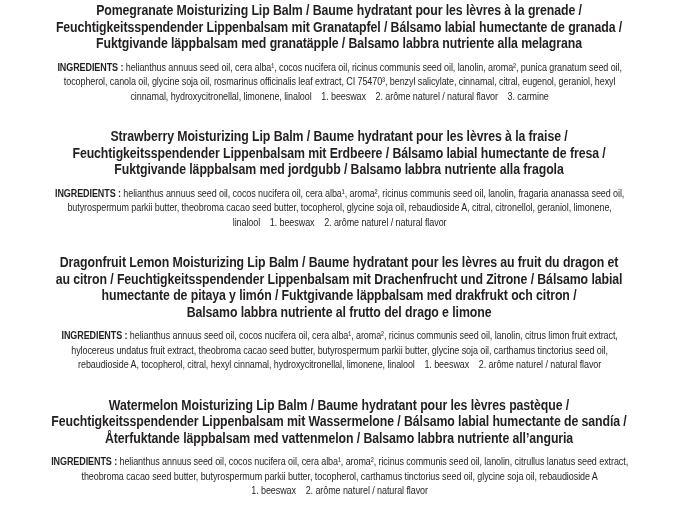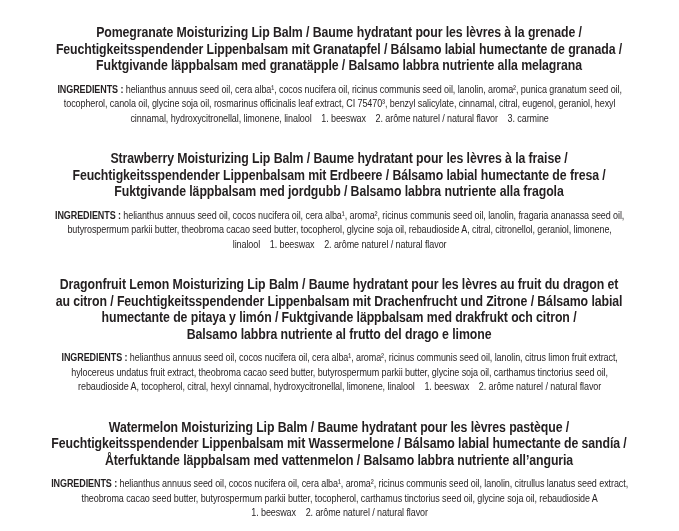--- a/index.html
+++ b/index.html
@@ -8,21 +8,21 @@
   }
   body {
     width: 679px;
     height: 531px;
     background: #ffffff;
     color: #231f20;
     font-family: "Liberation Sans", "DejaVu Sans", sans-serif;
     overflow: hidden;
   }
   .sheet {
-    padding-top: 24px;
+    padding-top: 2px;
   }
   .section {
     margin-bottom: 25px;
   }
   h2, p {
     margin: 0;
     padding: 0;
   }
   .title {
     font-weight: 700;

